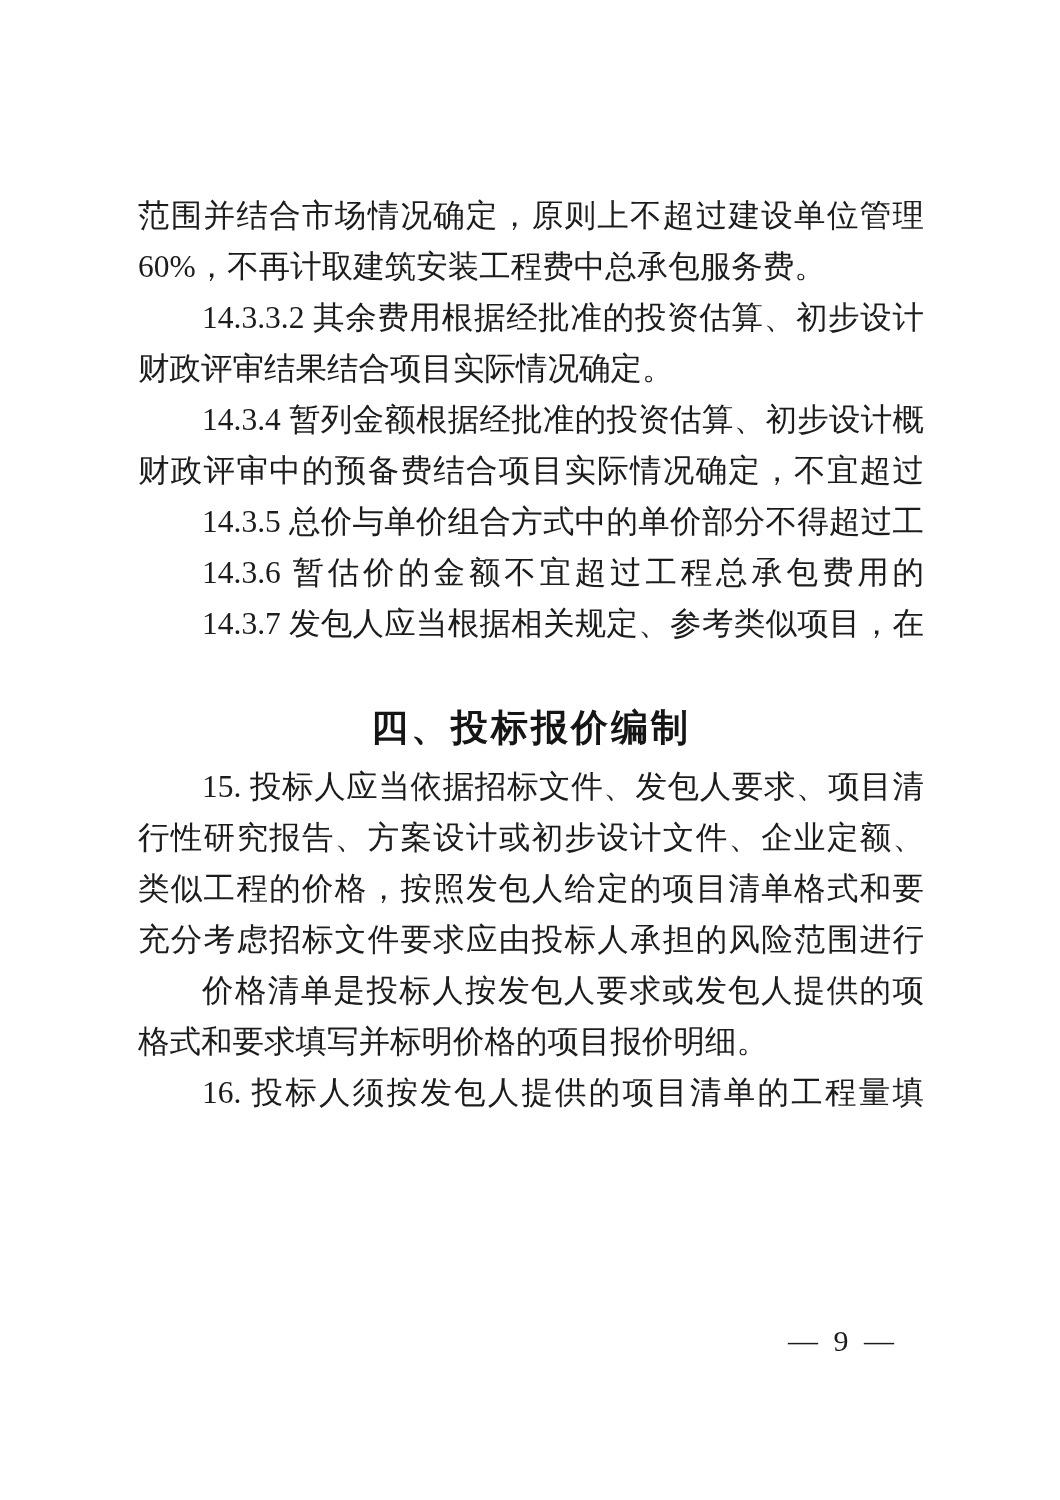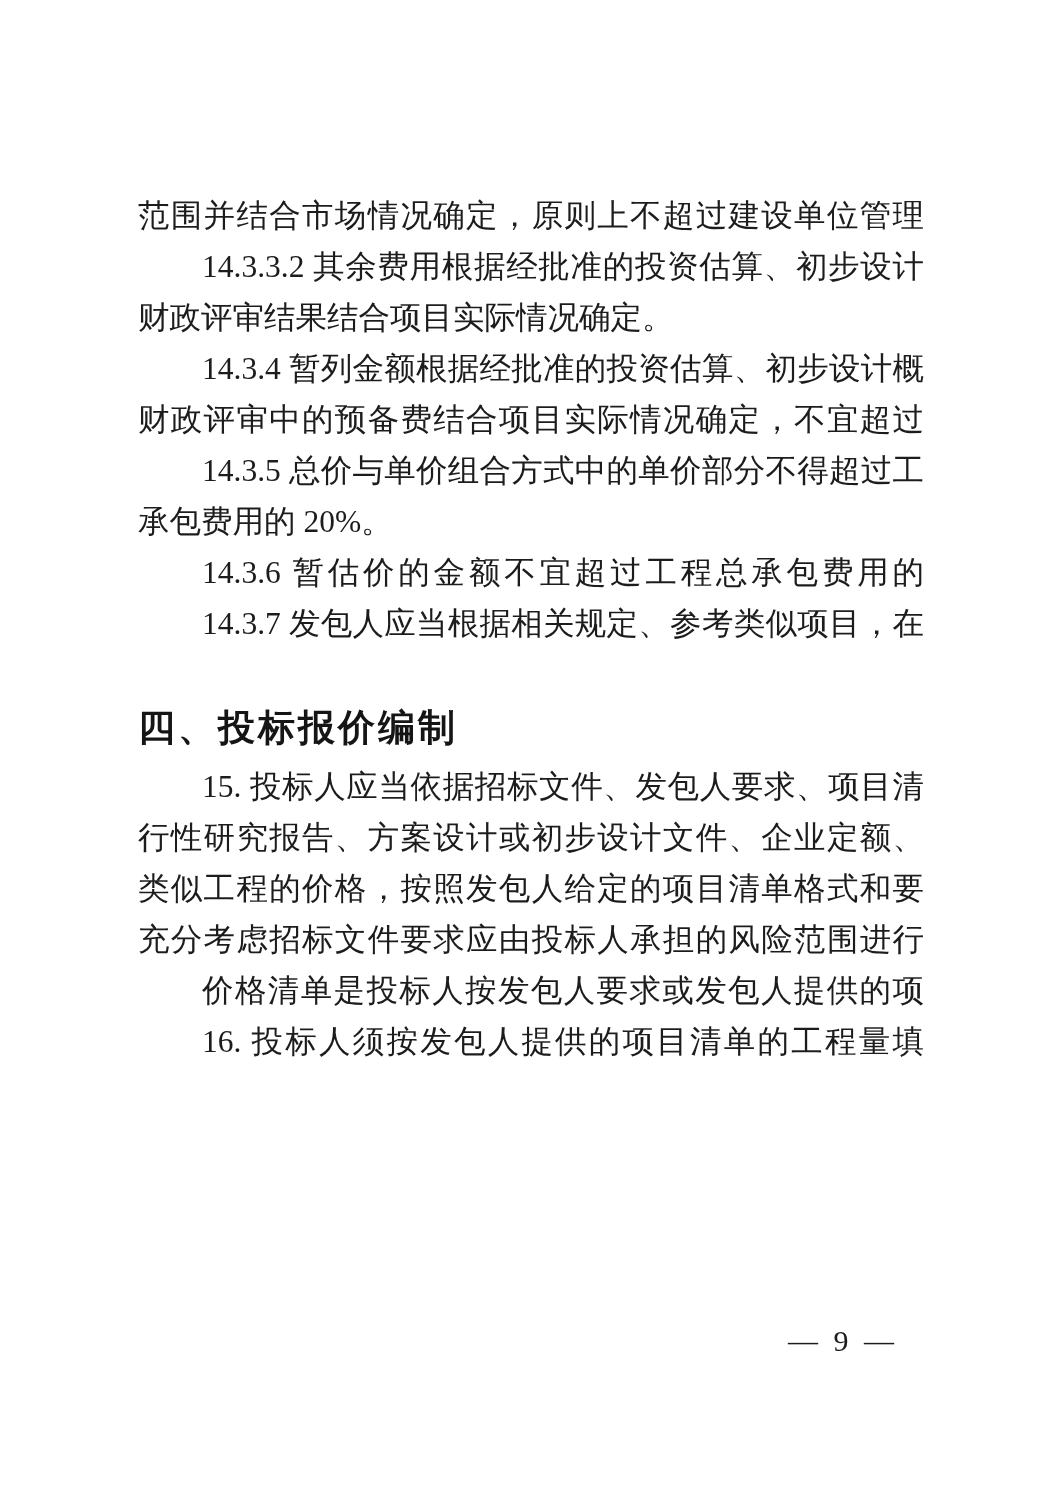--- a/index.html
+++ b/index.html
@@ -32,20 +32,21 @@
   .bline.fill {
     text-align-last: justify;
   }
   .bline.indent {
     text-indent: 64px;
   }
   .bheading {
     box-sizing: border-box;
     height: 112px;
     padding-top: 60px;
+    text-align: center;
     font-family: "Liberation Sans", "DejaVu Sans", sans-serif;
     font-weight: 700;
     font-size: 37px;
     line-height: 1.05;
     letter-spacing: 3px;
     color: #151515;
   }
   .page-num {
     position: absolute;
     top: 1323px;
@@ -56,30 +57,31 @@
     color: #1c1c1c;
     white-space: pre;
   }
 </style>
 </head>
 <body>
 
 <div class="page">
   <div class="text-block">
       <div class="bline fill">范围并结合市场情况确定，原则上不超过建设单位管理费的</div>
+      <div class="bline">60%，不再计取建筑安装工程费中总承包服务费。</div>
       <div class="bline indent fill">14.3.3.2 其余费用根据经批准的投资估算、初步设计概算或</div>
       <div class="bline">财政评审结果结合项目实际情况确定。</div>
       <div class="bline indent fill">14.3.4 暂列金额根据经批准的投资估算、初步设计概算或</div>
       <div class="bline fill">财政评审中的预备费结合项目实际情况确定，不宜超过工程总</div>
       <div class="bline indent fill">14.3.5 总价与单价组合方式中的单价部分不得超过工程总</div>
-      <div class="bline">承包费用的 20%。</div>
       <div class="bline indent">14.3.6 暂估价的金额不宜超过工程总承包费用的 10%。</div>
       <div class="bline indent fill">14.3.7 发包人应当根据相关规定、参考类似项目，在招标</div>
       <div class="bheading">四、投标报价编制</div>
       <div class="bline indent fill">15. 投标人应当依据招标文件、发包人要求、项目清单、可</div>
       <div class="bline fill">行性研究报告、方案设计或初步设计文件、企业定额、同类或</div>
       <div class="bline fill">类似工程的价格，按照发包人给定的项目清单格式和要求，在</div>
       <div class="bline fill">充分考虑招标文件要求应由投标人承担的风险范围进行自主报</div>
       <div class="bline indent fill">价格清单是投标人按发包人要求或发包人提供的项目清单</div>
+      <div class="bline">格式和要求填写并标明价格的项目报价明细。</div>
       <div class="bline indent">16. 投标人须按发包人提供的项目清单的工程量填报。</div>
     </div>
   <div class="page-num">— 9 —</div>
 </div>
 
 </body></html>

